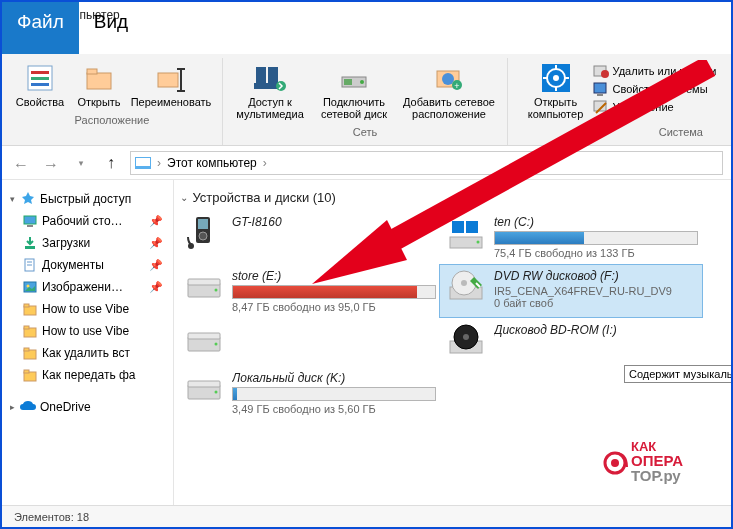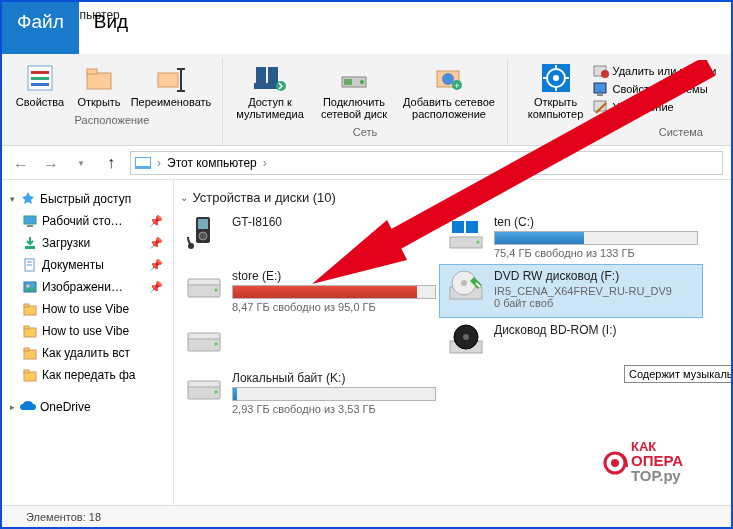--- a/index.html
+++ b/index.html
@@ -42,28 +42,28 @@
 .sb-sep { height: 10px; }
 
 .content { flex: 1; padding: 6px 4px; overflow: hidden; }
 .section-head { font-size: 13px; color: #222; margin: 4px 0 6px 2px; display: flex; align-items: center; gap: 4px; }
 .section-head .chev { font-size: 10px; color: #555; }
 .drives { display: flex; flex-wrap: wrap; }
 .drive { width: 262px; display: flex; align-items: flex-start; padding: 4px; margin-bottom: 2px; cursor: pointer; }
 .drive.selected { background: #cde6f7; outline: 1px solid #7cb8e6; }
 .dicon { width: 44px; height: 38px; display: flex; align-items: center; justify-content: center; margin-right: 6px; flex-shrink: 0; }
 .dinfo { flex: 1; font-size: 12px; min-width: 0; }
-.dname { color: #222; margin-bottom: 2px; white-space: nowrap; overflow: hidden; text-overflow: ellipsis; }
+.dname { color: #222; margin-bottom: 2px; white-space: nowrap; overflow: hidden; text-overflow: ellipsis; font-style: italic; }
 .dbar { height: 14px; border: 1px solid #b5b5b5; background: #eee; margin-bottom: 2px; position: relative; }
 .dbar .fill { height: 100%; }
 .dbar .fill.blue { background: linear-gradient(#4aa3df, #2b7cc0); }
 .dbar .fill.red { background: linear-gradient(#e74c3c, #c0392b); }
 .dfree { font-size: 11px; color: #666; white-space: nowrap; overflow: hidden; text-overflow: ellipsis; }
 
-.statusbar { height: 22px; border-top: 1px solid #ddd; font-size: 11px; color: #444; display: flex; align-items: center; padding: 0 24px; background: #f7f7f7; }
+.statusbar { height: 22px; border-top: 1px solid #ddd; font-size: 11px; color: #444; display: flex; align-items: center; padding: 0 12px; background: #f7f7f7; }
 
 .arrow-annotation { position: absolute; top: 58px; left: 310px; width: 410px; height: 230px; pointer-events: none; z-index: 50; }
 .tooltip { position: absolute; font-size: 11px; background: #fff; border: 1px solid #888; padding: 2px 4px; white-space: nowrap; top: 363px; left: 622px; z-index: 40; }
 .watermark { position: absolute; bottom: 42px; right: 20px; }
 
 svg { display: block; }
 </style>
 </head>
 <body>
 
@@ -418,25 +418,25 @@
         </div>
         <div class="drive">
           <div class="dicon">
             <svg width="40" height="38">
               <rect x="4" y="14" width="32" height="14" fill="#d8d8d8" stroke="#aaa" rx="1"></rect>
               <rect x="4" y="10" width="32" height="6" fill="#e8e8e8" stroke="#aaa" rx="1"></rect>
               <circle cx="32" cy="21" r="1.5" fill="#5c5"></circle>
             </svg>
           </div>
           <div class="dinfo">
-            <div class="dname">Локальный байт (K:)</div>
+            <div class="dname">Локальный диск (K:)</div>
             <div class="dbar">
               <div class="fill blue" style="width:2%"></div>
             </div>
-            <div class="dfree">2,93 ГБ свободно из 3,53 ГБ</div>
+            <div class="dfree">3,49 ГБ свободно из 5,60 ГБ</div>
           </div>
         </div>
       </div>
   </div>
 </div>
 
 <div class="statusbar">
   <span>Элементов: 18</span>
 </div>
 

